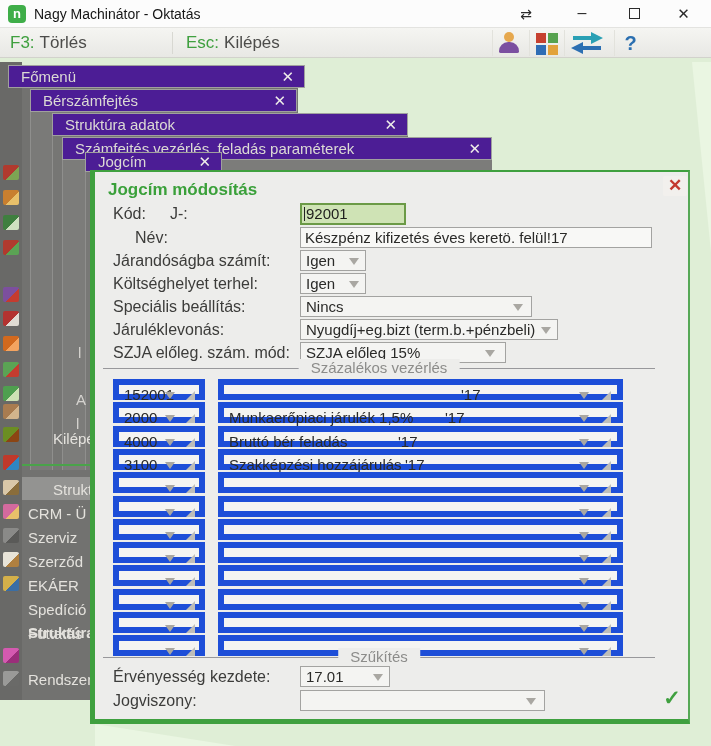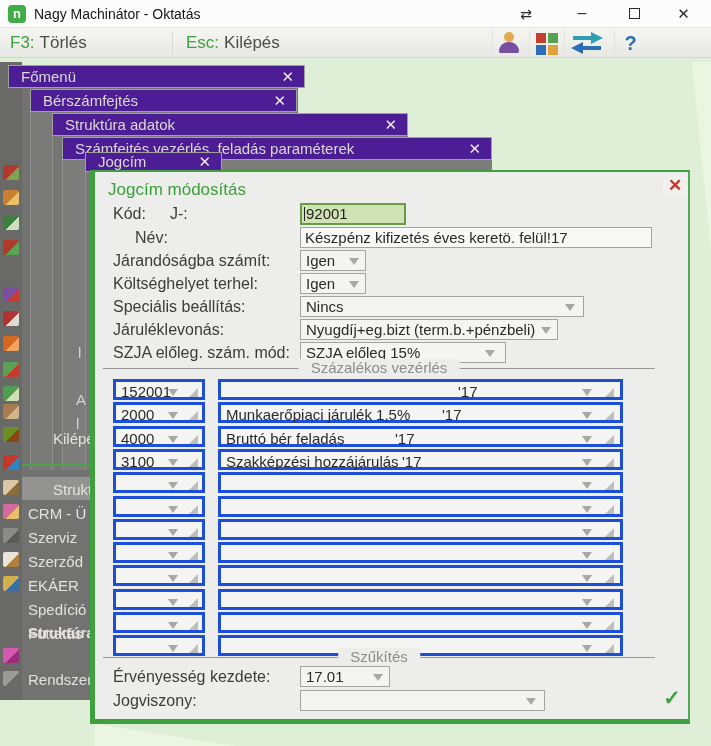--- a/index.html
+++ b/index.html
@@ -64,35 +64,35 @@
   #side-highlight { position:absolute; left:22px; top:477px; width:68px; height:23px; background:#939391; z-index:10; }
   .frag { position:absolute; font-size:15px; color:#d5d3cf; z-index:12; }
 
   
   .tri-bl { position:absolute; left:95px; top:724px; width:140px; height:22px; background:#eaf6e2; clip-path:polygon(0 0,100% 100%,0 100%); z-index:0; }
   .tri-tr { position:absolute; left:692px; top:62px; width:19px; height:190px; background:#eaf6e2; clip-path:polygon(0 0,100% 0,100% 100%); z-index:0; }
 
   
   #dialog { position:absolute; left:90px; top:170px; width:600px; height:554px; background:#ededeb;
             border-left:5px solid #3fa03f; border-top:2px solid #3fa03f; border-right:2px solid #56a856; border-bottom:5px solid #3fa03f; z-index:20; }
-  #dlg-title { position:absolute; left:13px; top:8px; font-size:17px; font-weight:normal; color:#3aa03a; }
+  #dlg-title { position:absolute; left:13px; top:8px; font-size:17px; font-weight:bold; color:#3aa03a; }
   #dlg-close { position:absolute; left:568px; top:4px; width:24px; height:20px; text-align:center; font-size:17px; font-weight:bold; color:#c3392f; background:#f2f0ed; border-radius:2px; line-height:20px; cursor:default; }
   .lbl { position:absolute; font-size:16px; color:#3c3c3a; white-space:nowrap; }
   .inp { position:absolute; height:21px; background:#f8f8f6; border:1px solid #a3a3a1; font-size:15px; color:#2a2a28; line-height:19px; padding-left:4px; white-space:nowrap; overflow:hidden; }
   #kod-box { position:absolute; left:205px; top:31px; width:106px; height:22px; background:#cfe3b5; border:2px solid #6b9a46; font-size:15px; color:#1e1e1c; line-height:18px; padding-left:2px; }
   #kod-box .caret { display:inline-block; width:1px; height:14px; background:#222; vertical-align:-2px; margin-right:1px; }
   .sel { position:absolute; height:21px; background:#f4f4f2; border:1px solid #a3a3a1; font-size:15px; color:#2a2a28; }
   .sel .v { position:absolute; left:5px; top:1px; line-height:18px; white-space:nowrap; }
   .dd-arrow { position:absolute; width:0; height:0; border-left:5px solid transparent; border-right:5px solid transparent; border-top:7px solid #a9a7a2; top:7px; }
   .corner { position:absolute; width:0; height:0; border-bottom:9px solid #bdbdb9; border-left:9px solid transparent; top:6px; }
   .divider { position:absolute; left:8px; width:552px; border-top:1px solid #98989b; }
   .divider .dlabel { position:absolute; left:50%; top:-10px; transform:translateX(-50%); background:#ededeb; padding:0 12px; font-size:15px; color:#8c8c8a; white-space:nowrap; }
   #rows { position:absolute; left:18px; top:207px; width:530px; height:278px; }
   .trow { position:absolute; left:0; width:530px; height:21px; }
-  .tbox { position:absolute; top:0; height:21px; background:#f4f4f2; border:3px solid #1d4ed8; }
+  .tbox { position:absolute; top:0; height:21px; background:#f4f4f2; border:6px solid #1d4ed8; }
   .tbox.code { left:0; width:92px; }
   .tbox.desc { left:105px; width:405px; }
   .tval { position:absolute; left:5px; top:1px; font-size:15px; color:#2a2a28; line-height:18px; white-space:nowrap; }
   .tyear { position:absolute; top:1px; font-size:15px; color:#2a2a28; line-height:18px; }
   #dlg-check { position:absolute; left:564px; top:514px; width:26px; height:24px; text-align:center; font-size:21px; font-weight:bold; color:#3fa03f; line-height:24px; cursor:default; }
 </style>
 </head>
 <body>
 
 <div id="screen">
@@ -185,21 +185,21 @@
       <span class="dd-arrow" style="right:6px;"></span>
     </div>
 
     <div class="lbl" style="left:18px; top:103px;">Költséghelyet terhel:</div>
     <div class="sel" style="left:205px; top:101px; width:66px;">
       <span class="v">Igen</span>
       <span class="dd-arrow" style="right:6px;"></span>
     </div>
 
     <div class="lbl" style="left:18px; top:126px;">Speciális beállítás:</div>
-    <div class="sel" style="left:205px; top:124px; width:284px;">
+    <div class="sel" style="left:205px; top:124px; width:232px;">
       <span class="v">Nincs</span>
       <span class="dd-arrow" style="right:8px;"></span>
     </div>
 
     <div class="lbl" style="left:18px; top:149px;">Járuléklevonás:</div>
     <div class="sel" style="left:205px; top:147px; width:258px;">
       <span class="v">Nyugdíj+eg.bizt (term.b.+pénzbeli)</span>
       <span class="dd-arrow" style="right:6px;"></span>
     </div>
 

